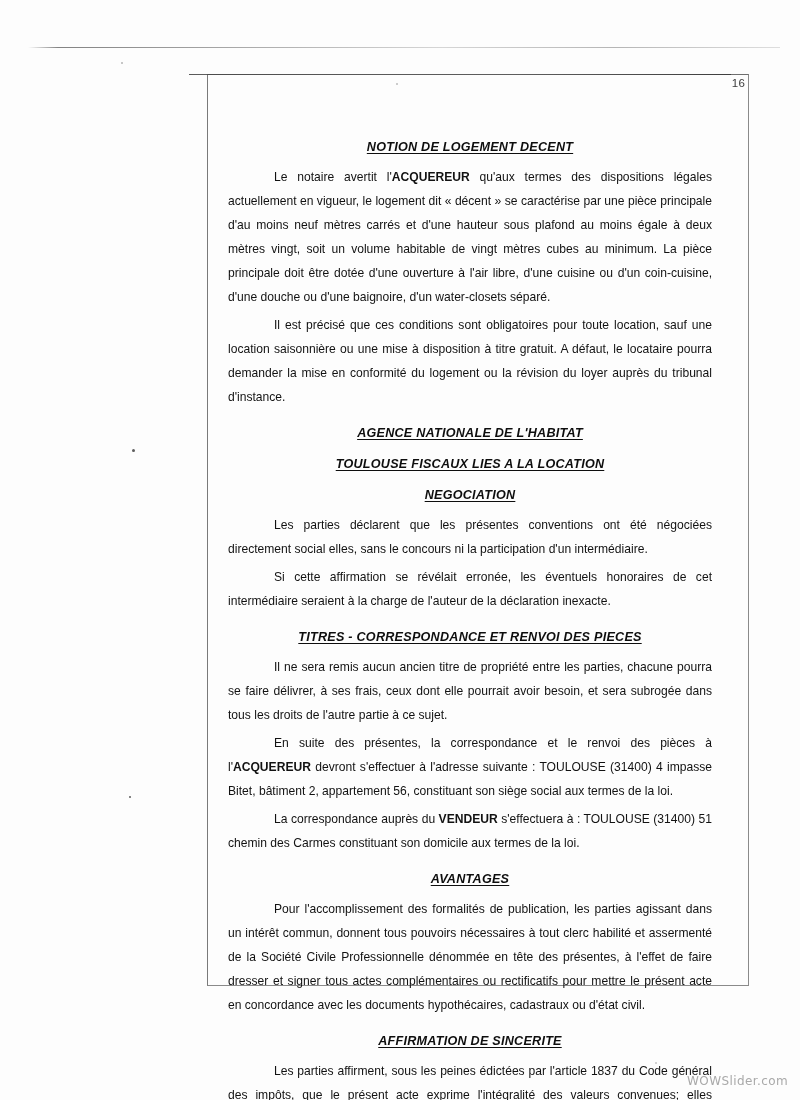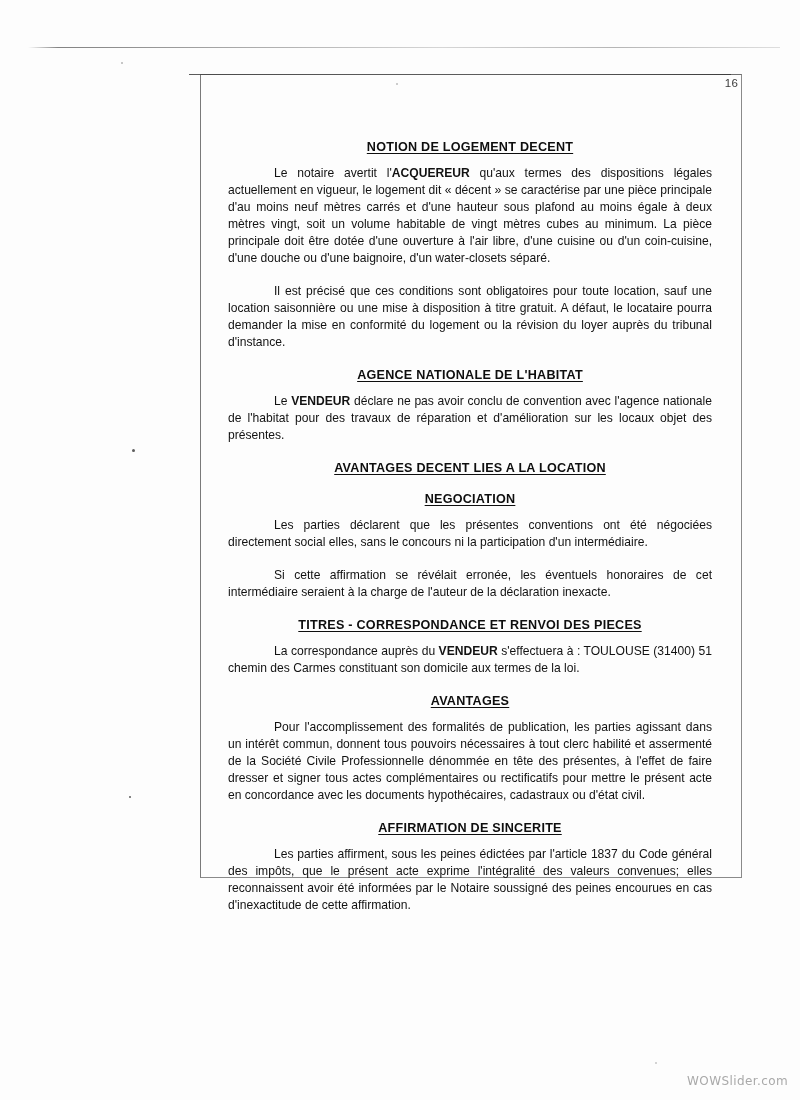--- a/index.html
+++ b/index.html
@@ -41,24 +41,24 @@
   
   .speck {
     position: absolute;
     background: #5d5d5d;
     border-radius: 50%;
   }
 
   
   .page-frame {
     position: absolute;
-    left: 200px;
+    left: 207px;
     top: 74px;
     width: 542px;
-    height: 804px;
+    height: 912px;
     border: 1px solid #8a8a8a;
     border-top-color: #6e6e6e;
     border-left-color: #7a7a7a;
     box-sizing: border-box;
   }
   
   .frame-top-accent {
     position: absolute;
     left: 189px;
     top: 74px;
@@ -89,42 +89,43 @@
   }
 
   .doc-heading {
     text-align: center;
     font-size: 12.6px;
     font-weight: bold;
     color: #0e0e0e;
     letter-spacing: 0.25px;
     margin: 0;
     padding: 0;
+    font-style: italic;
   }
   .doc-heading span {
     text-decoration: underline;
     text-underline-offset: 2px;
   }
 
   .heading-block { margin-top: 17px; }
   .heading-block.first { margin-top: 0; }
 
   .doc-para {
     font-size: 12.1px;
-    line-height: 17px;
+    line-height: 24px;
     color: #121212;
     text-align: justify;
     text-justify: inter-word;
     margin: 0;
     text-indent: 46px;
     -webkit-hyphens: none;
     hyphens: none;
   }
   .para-group { margin-top: 11px; }
-  .doc-para + .doc-para { margin-top: 16px; }
+  .doc-para + .doc-para { margin-top: 4px; }
 
   .doc-para b { font-weight: bold; }
 
   
   .watermark {
     position: absolute;
     right: 12px;
     bottom: 12px;
     font-size: 12px;
     color: #a9a9a9;
@@ -155,40 +156,39 @@
     <div class="heading-block first">
       <p class="doc-heading"><span>NOTION DE LOGEMENT DECENT</span></p>
       <div class="para-group">
         <p class="doc-para">Le notaire avertit l'<b>ACQUEREUR</b> qu'aux termes des dispositions légales actuellement en vigueur, le logement dit « décent » se caractérise par une pièce principale d'au moins neuf mètres carrés et d'une hauteur sous plafond au moins égale à deux mètres vingt, soit un volume habitable de vingt mètres cubes au minimum. La pièce principale doit être dotée d'une ouverture à l'air libre, d'une cuisine ou d'un coin-cuisine, d'une douche ou d'une baignoire, d'un water-closets séparé.</p>
         <p class="doc-para">Il est précisé que ces conditions sont obligatoires pour toute location, sauf une location saisonnière ou une mise à disposition à titre gratuit. A défaut, le locataire pourra demander la mise en conformité du logement ou la révision du loyer auprès du tribunal d'instance.</p>
       </div>
     </div>
 
     <div class="heading-block">
       <p class="doc-heading"><span>AGENCE NATIONALE DE L'HABITAT</span></p>
-      <div class="para-group">
-        <p class="doc-para">Le <b>VENDEUR</b> déclare ne pas avoir conclu de convention avec l'agence nationale de l'habitat pour des travaux de réparation et d'amélioration sur les locaux objet des présentes.</p>
-      </div>
-    </div>
-
-    <div class="heading-block">
-      <p class="doc-heading"><span>AVANTAGES DECENT LIES A LA LOCATION</span></p>
+    </div>
+
+    <div class="heading-block">
+      <p class="doc-heading"><span>TOULOUSE FISCAUX LIES A LA LOCATION</span></p>
     </div>
 
     <div class="heading-block">
       <p class="doc-heading"><span>NEGOCIATION</span></p>
       <div class="para-group">
         <p class="doc-para">Les parties déclarent que les présentes conventions ont été négociées directement social elles, sans le concours ni la participation d'un intermédiaire.</p>
         <p class="doc-para">Si cette affirmation se révélait erronée, les éventuels honoraires de cet intermédiaire seraient à la charge de l'auteur de la déclaration inexacte.</p>
       </div>
     </div>
 
     <div class="heading-block">
       <p class="doc-heading"><span>TITRES - CORRESPONDANCE ET RENVOI DES PIECES</span></p>
       <div class="para-group">
+        <p class="doc-para">Il ne sera remis aucun ancien titre de propriété entre les parties, chacune pourra se faire délivrer, à ses frais, ceux dont elle pourrait avoir besoin, et sera subrogée dans tous les droits de l'autre partie à ce sujet.</p>
+        <p class="doc-para">En suite des présentes, la correspondance et le renvoi des pièces à l'<b>ACQUEREUR</b> devront s'effectuer à l'adresse suivante : TOULOUSE (31400) 4 impasse Bitet, bâtiment 2, appartement 56, constituant son siège social aux termes de la loi.</p>
         <p class="doc-para">La correspondance auprès du <b>VENDEUR</b> s'effectuera à : TOULOUSE (31400) 51 chemin des Carmes constituant son domicile aux termes de la loi.</p>
       </div>
     </div>
 
     <div class="heading-block">
       <p class="doc-heading"><span>AVANTAGES</span></p>
       <div class="para-group">
         <p class="doc-para">Pour l'accomplissement des formalités de publication, les parties agissant dans un intérêt commun, donnent tous pouvoirs nécessaires à tout clerc habilité et assermenté de la Société Civile Professionnelle dénommée en tête des présentes, à l'effet de faire dresser et signer tous actes complémentaires ou rectificatifs pour mettre le présent acte en concordance avec les documents hypothécaires, cadastraux ou d'état civil.</p>
       </div>
     </div>

